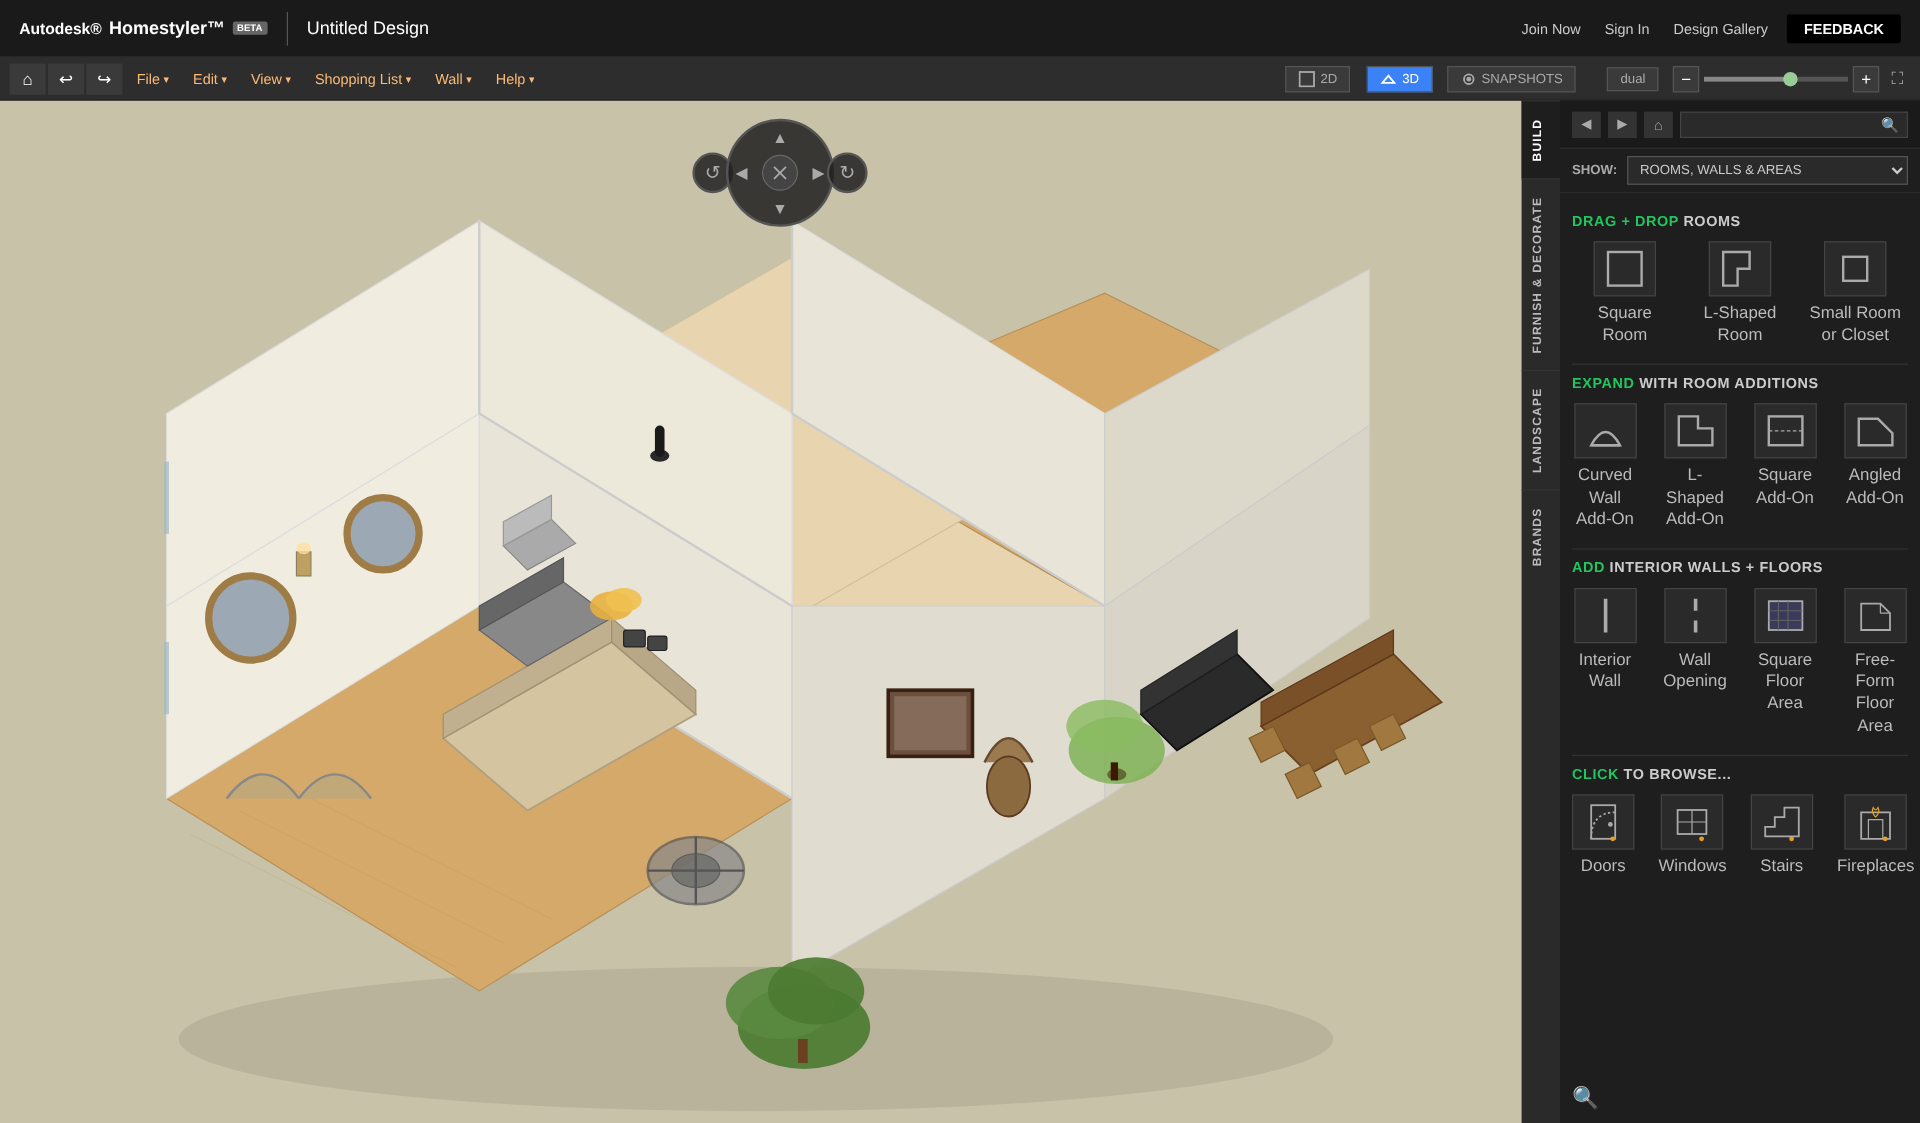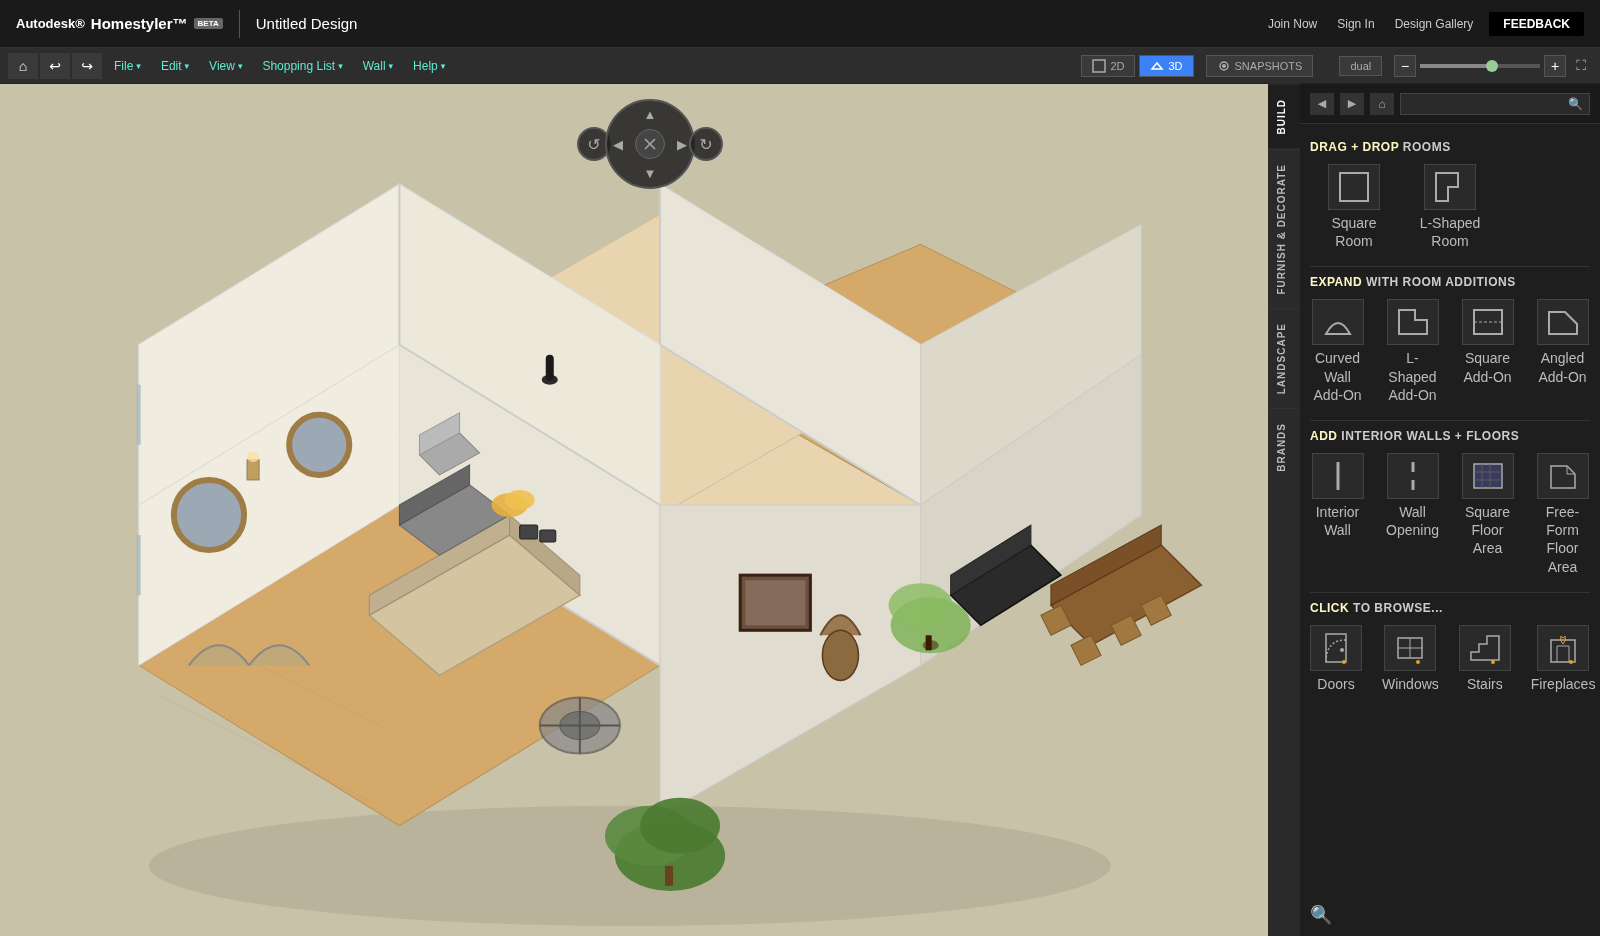--- a/index.html
+++ b/index.html
@@ -66,34 +66,34 @@
       width: 30px;
       height: 26px;
       cursor: pointer;
       display: flex;
       align-items: center;
       justify-content: center;
       margin-right: 2px;
       font-size: 14px;
     }
     .menu-item {
-      color: #5eead4;
+      color: #fdba74;
       font-size: 12px;
       padding: 4px 10px;
       cursor: pointer;
       display: flex;
       align-items: center;
       gap: 3px;
     }
     .menu-item .arrow { font-size: 9px; }
     .menubar-spacer { flex: 1; }
     .view-toggle {
       display: flex;
       align-items: flex-end;
-      gap: 4px;
+      gap: 14px;
       margin-right: 12px;
     }
     .view-btn {
       background: #3a3a3a;
       border: 1px solid #555;
       color: #aaa;
       font-size: 11px;
       padding: 3px 10px;
       cursor: pointer;
       display: flex;
@@ -390,21 +390,21 @@
     .panel-content::-webkit-scrollbar-thumb { background: #444; }
 
     
     .section-title {
       font-size: 12px;
       font-weight: bold;
       margin-bottom: 10px;
       margin-top: 6px;
       letter-spacing: 0.5px;
     }
-    .section-title .highlight { color: #fef9c3; margin-top: 28px; }
+    .section-title .highlight { color: #22c55e; margin-top: 28px; }
     .section-title .normal { color: #ccc; }
 
     .items-grid {
       display: grid;
       grid-template-columns: repeat(4, 1fr);
       gap: 20px;
       margin-bottom: 16px;
     }
     .items-grid-3 {
       display: grid;
@@ -674,20 +674,26 @@
     <div class="panel-header">
       <button class="panel-nav-btn">◀</button>
       <button class="panel-nav-btn">▶</button>
       <button class="panel-home-btn">⌂</button>
       <div class="panel-search">
         <input type="text" placeholder="" style="">
         <span class="panel-search-icon">🔍</span>
       </div>
     </div>
 
+    <div class="show-row">
+      <span class="show-label">SHOW:</span>
+      <select class="show-select">
+        <option>ROOMS, WALLS &amp; AREAS</option>
+      </select>
+    </div>
 
     <div class="panel-content">
 
       <div class="section-title">
         <span class="highlight">DRAG + DROP</span>
         <span class="normal"> <span>ROOMS</span></span>
       </div>
 
       <div class="items-grid-3">
 
@@ -702,20 +708,28 @@
 
         <div class="room-item">
           <div class="room-item-icon">
             <svg width="40" height="36" viewBox="0 0 40 36">
               <path d="M6 4 L28 4 L28 18 L18 18 L18 32 L6 32 Z" fill="none" stroke="#aaa" stroke-width="2"></path>
             </svg>
           </div>
           <span class="room-item-label">L-Shaped<br>Room</span>
         </div>
 
+        <div class="room-item">
+          <div class="room-item-icon">
+            <svg width="40" height="36" viewBox="0 0 40 36">
+              <rect x="10" y="8" width="20" height="20" fill="none" stroke="#aaa" stroke-width="2"></rect>
+            </svg>
+          </div>
+          <span class="room-item-label">Small Room<br>or Closet</span>
+        </div>
       </div>
 
       <hr class="section-divider">
 
       <div class="section-title">
         <span class="highlight">EXPAND</span>
         <span class="normal"> <span>WITH ROOM ADDITIONS</span></span>
       </div>
 
       <div class="items-grid">

